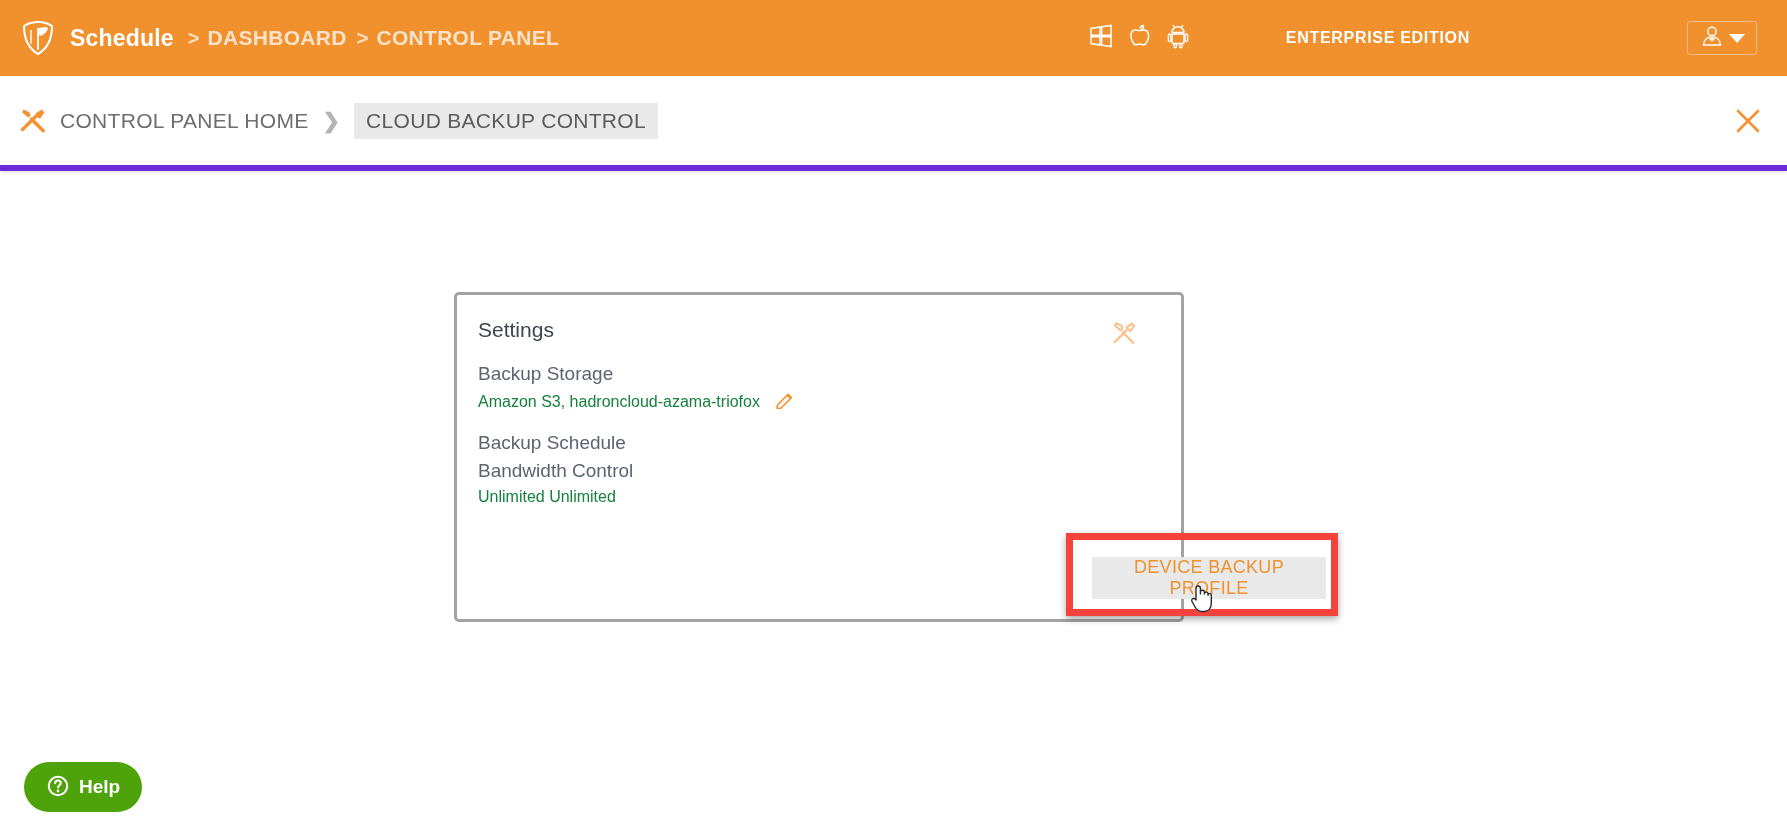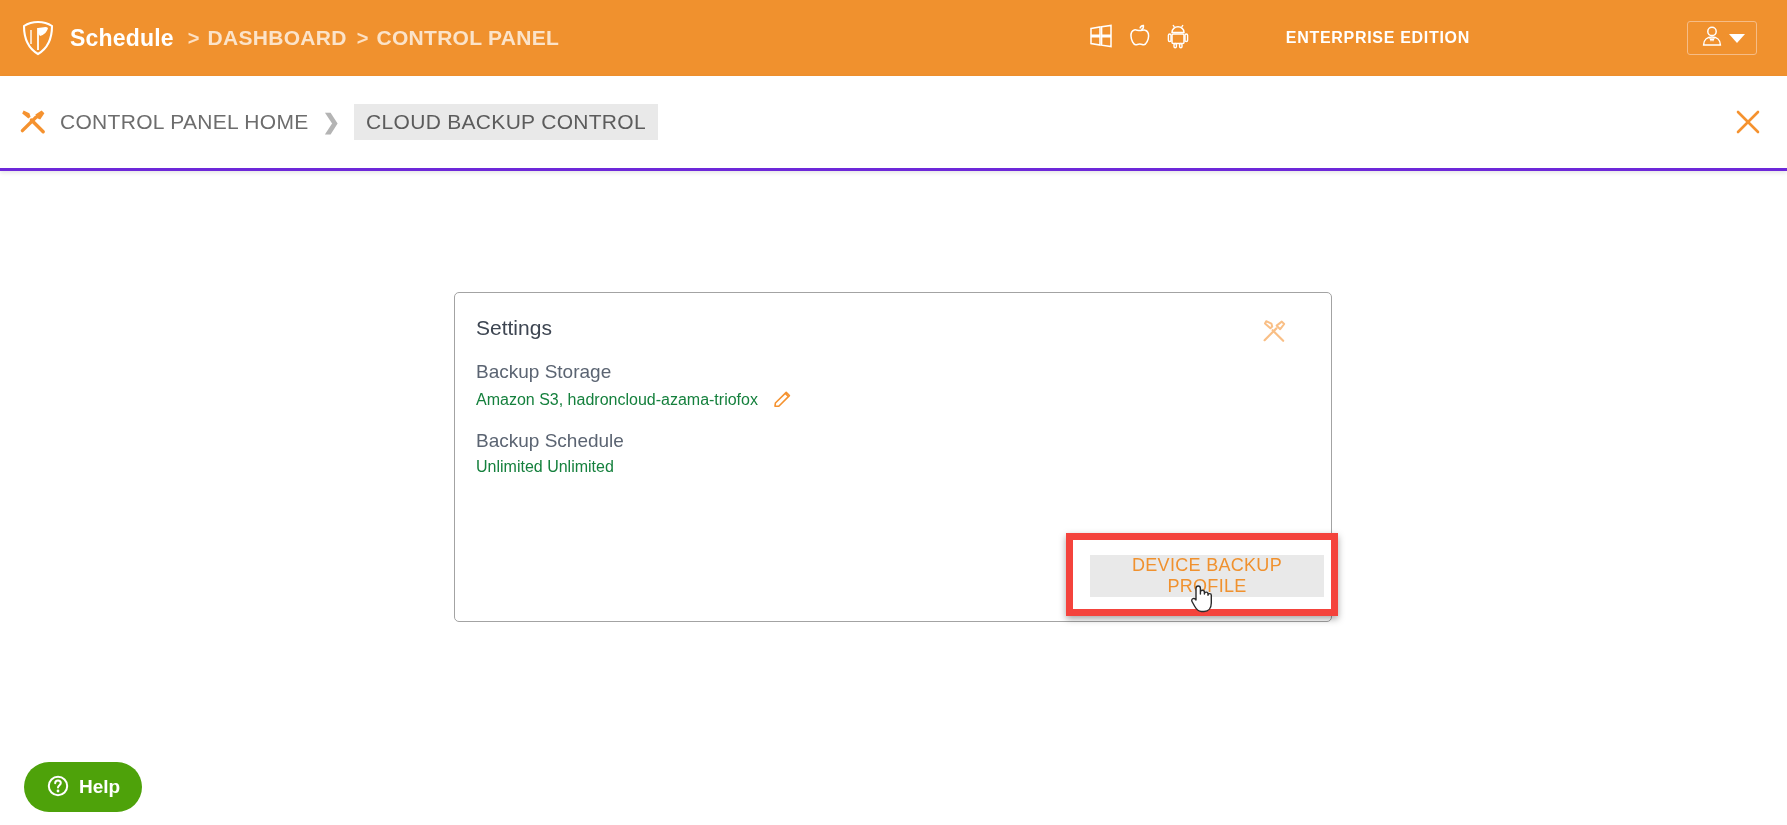--- a/index.html
+++ b/index.html
@@ -96,21 +96,21 @@
     border-top: 9px solid #ffffff;
   }
 
   
   .crumbbar {
     position: absolute;
     left: 0; top: 76px;
     width: 1787px;
     height: 95px;
     background: #ffffff;
-    border-bottom: 3px solid #6d28d9;
+    border-bottom: 6px solid #6d28d9;
     box-shadow: 0 2px 4px rgba(0,0,0,0.10);
     display: flex;
     align-items: center;
     box-sizing: border-box;
   }
   .tools-icon-crumb {
     margin-left: 18px;
     width: 30px;
     height: 30px;
     display: block;
@@ -143,23 +143,23 @@
     height: 34px;
     display: block;
     cursor: pointer;
   }
 
   
   .card {
     position: absolute;
     left: 454px;
     top: 292px;
-    width: 878px;
+    width: 730px;
     height: 330px;
-    border: 1px solid #a3a3a3;
+    border: 3px solid #a3a3a3;
     border-radius: 5px;
     background: #ffffff;
     box-sizing: border-box;
   }
   .card-tools-icon {
     position: absolute;
     right: 42px;
     top: 24px;
     width: 30px;
     height: 30px;
@@ -380,20 +380,21 @@
           </svg>
         </span>
       </div>
     </div>
 
     <div>
       <div class="setting-label">Backup Schedule</div>
     </div>
 
     <div>
+      <div class="setting-label">Bandwidth Control</div>
       <div class="setting-value plain">Unlimited Unlimited</div>
     </div>
 
   </div>
 
   <button class="profile-button">DEVICE BACKUP PROFILE</button>
 </div>
 
 <div class="annotation-box"></div>
 

